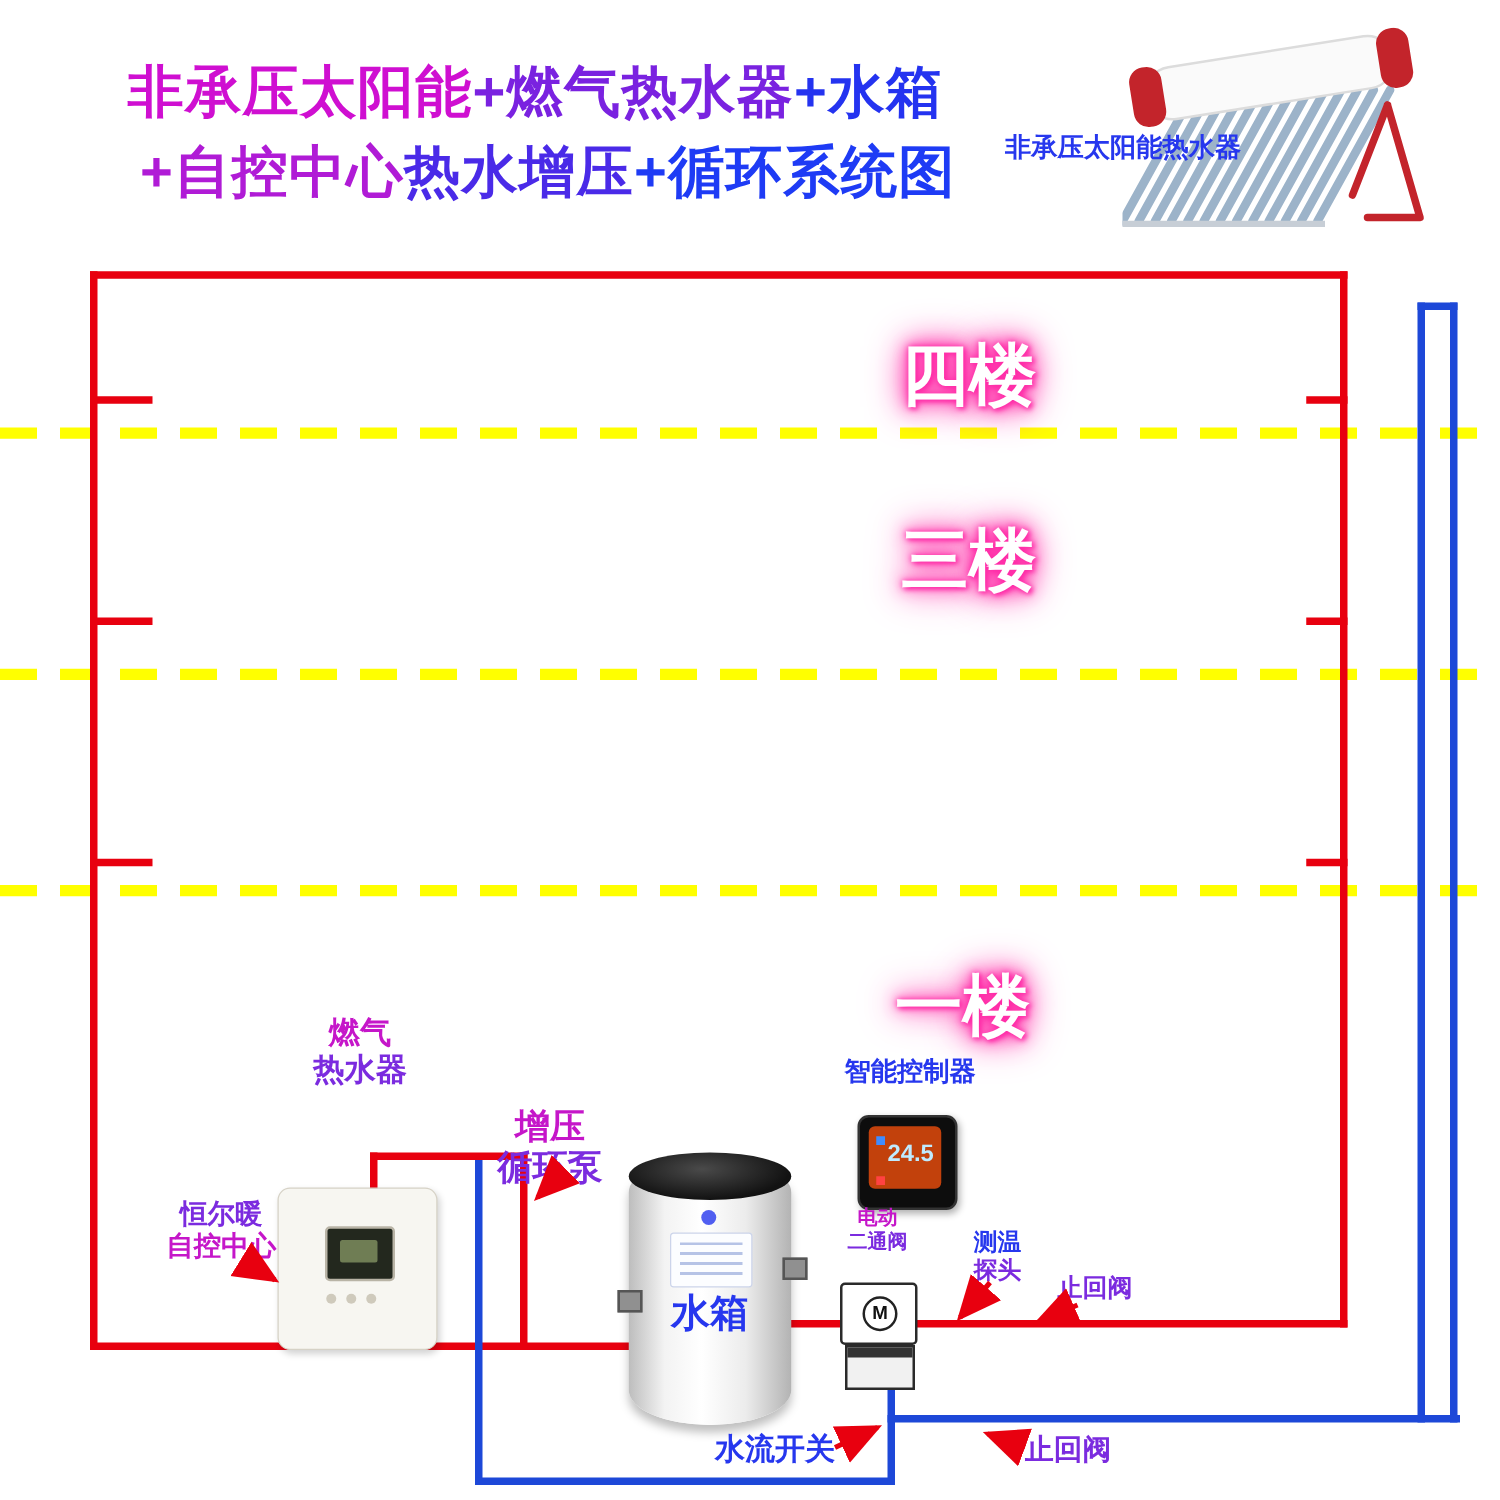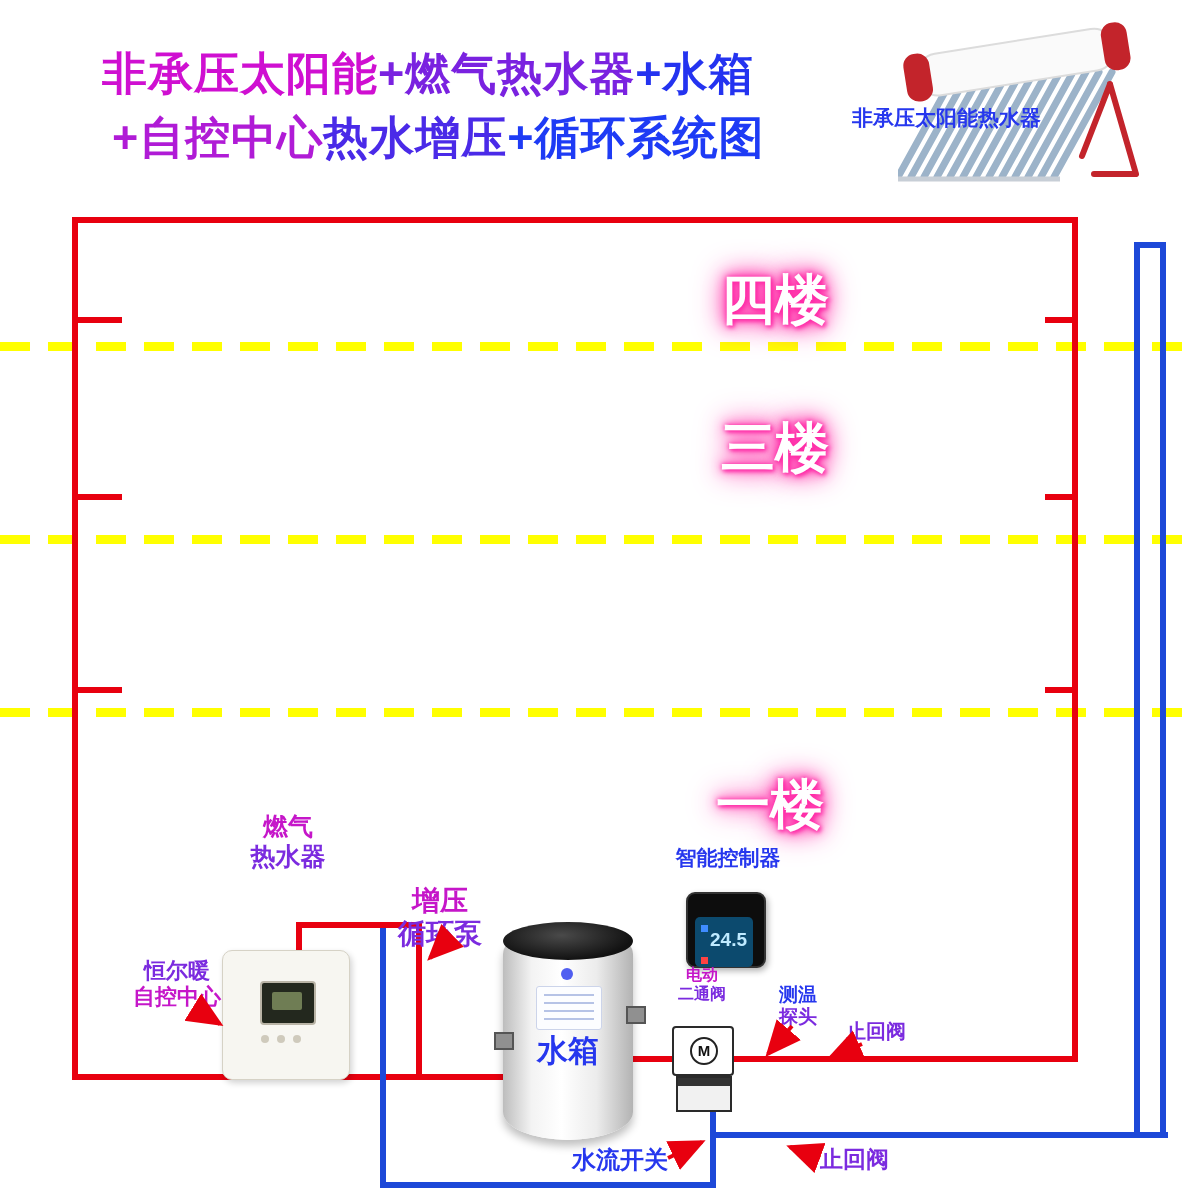--- a/index.html
+++ b/index.html
@@ -34,32 +34,32 @@
   #tank .logo-dot{position:absolute;left:58px;top:42px;width:12px;height:12px;border-radius:50%;
     background:var(--label-blue);opacity:.8;}
   #tank .sticker{position:absolute;left:33px;top:60px;width:64px;height:42px;background:#fcfdff;
     border:1px solid #ccd4ea;border-radius:3px;}
   #tank .sticker-lines{position:absolute;left:7px;top:7px;width:50px;height:28px;
     background:repeating-linear-gradient(180deg,#b6c3e6 0 2px,transparent 2px 8px);}
   #tank .port{position:absolute;width:16px;height:14px;background:#909090;border:2px solid #555;}
   #tank .tank-name{position:absolute;left:0;top:104px;width:130px;text-align:center;
     font-size:31px;font-weight:bold;color:var(--label-blue);}
   #smart-controller{background:#0d0d0d;border:2px solid #333;border-radius:9px;box-shadow:2px 3px 6px rgba(0,0,0,0.3);}
-  #smart-controller .sc-screen{position:absolute;left:7px;top:23px;width:58px;height:50px;background:#0c4a6e;border-radius:5px;}
+  #smart-controller .sc-screen{position:absolute;left:7px;top:7px;width:58px;height:50px;background:#c2410c;border-radius:5px;}
   #smart-controller .sc-temp{position:absolute;right:6px;top:12px;font-size:19px;font-weight:bold;color:#bfeaff;}
   #smart-controller .dot-b{position:absolute;left:6px;top:8px;width:7px;height:7px;background:#3f8cff;}
   #smart-controller .dot-r{position:absolute;left:6px;top:40px;width:7px;height:7px;background:#ff4242;}
   #motor-valve{background:#ffffff;border:2px solid #2a2a2a;border-radius:4px;}
   #motor-valve .m-circle{position:absolute;left:16px;top:9px;width:24px;height:24px;border:2px solid #222;
     border-radius:50%;text-align:center;line-height:24px;font-size:15px;font-weight:bold;color:#111;}
   #flow-device{background:#f1f1f1;border:2px solid #2a2a2a;}
   #flow-device .fd-bar{position:absolute;left:0;top:0;width:100%;height:8px;background:#333;}
   #arrows{z-index:5;pointer-events:none;}
   #solar-heater{z-index:2;}
-  #heater-label{z-index:4;font-size:21px;font-weight:bold;color:var(--label-blue);white-space:nowrap;margin-left:48px;}
+  #heater-label{z-index:4;font-size:21px;font-weight:bold;color:var(--label-blue);white-space:nowrap;}
 </style>
 </head>
 <body>
 
 <div id="canvas">
 
   <div class="abs title-line" style="left:102px;top:44px;">
     <span class="t1a">非承压太阳能</span><span class="t1b">+燃气热水器</span><span class="t1c">+水箱</span>
   </div>
   <div class="abs title-line" style="left:112px;top:108px;">

